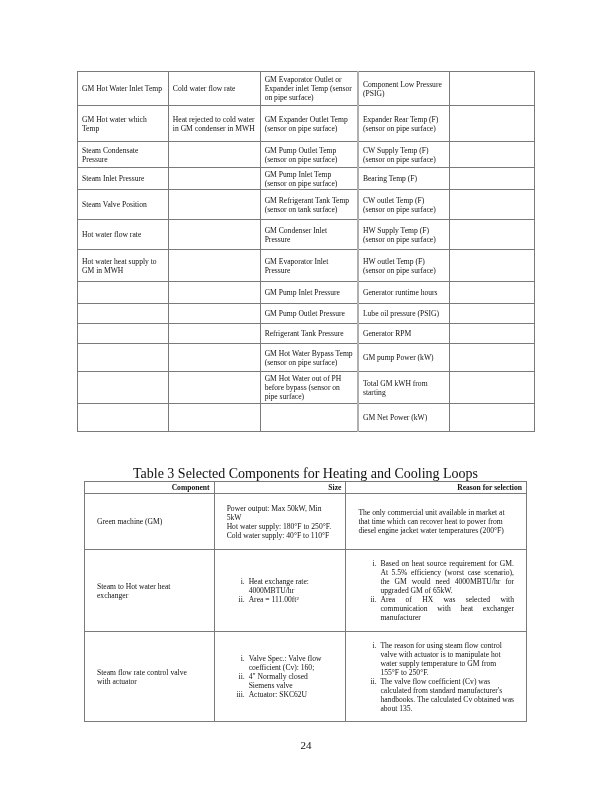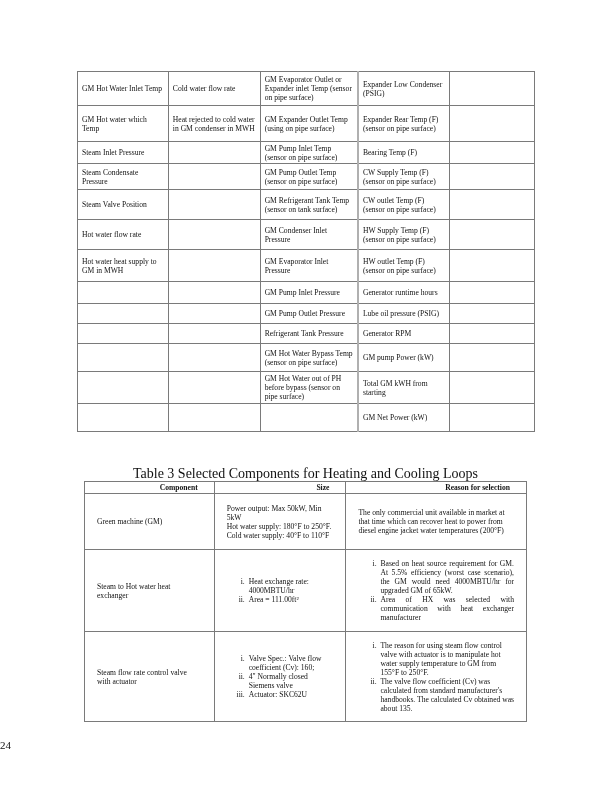--- a/index.html
+++ b/index.html
@@ -4,65 +4,65 @@
 <style>
   html, body { margin:0; padding:0; background:#fff; }
   body { width:612px; height:792px; position:relative; font-family:"Liberation Serif", serif; color:#111; overflow:hidden; }
   table { border-collapse:collapse; position:absolute; }
   td, th { border:1px solid #7a7a7a; font-size:7.6px; line-height:9px; padding:1px 4px; vertical-align:middle; text-align:left; font-weight:normal; }
   #t1 { left:77px; top:71px; width:458px; }
   #t1 td { height:auto; }
   #t1 td.c4 { border-left:2px solid #b0b0b0; }
   .caption { position:absolute; left:84px; width:443px; top:467px; text-align:center; font-size:14px; line-height:13px; }
   #t3 { left:84px; top:481px; width:443px; }
-  #t3 th { font-weight:bold; text-align:right; font-size:7.6px; padding:1px 16px; }
+  #t3 th { font-weight:bold; text-align:right; font-size:7.6px; padding:1px 4px; }
   #t3 td { padding:1px 12px; }
   ol.roman { margin:0; padding-left:20px; list-style:lower-roman; }
   ol.roman li { padding-left:2px; }
   .justify { text-align:justify; }
-  .pageno { position:absolute; top:739px; left:0; width:612px; text-align:left; font-size:11px; }
+  .pageno { position:absolute; top:739px; left:0; width:612px; text-align:center; font-size:11px; }
 </style>
 </head>
 <body>
 
 <table id="t1">
   <colgroup>
       <col style="width:91px">
       <col style="width:92px">
       <col style="width:98px">
       <col style="width:92px">
       <col style="width:85px">
     </colgroup>
   <tbody id="t1body">
       <tr style="height: 34px;">
         <td>GM Hot Water Inlet Temp</td>
         <td>Cold water flow rate</td>
         <td>GM Evaporator Outlet or Expander inlet Temp (sensor on pipe surface)</td>
-        <td class="c4">Expander Low Condenser (PSIG)</td>
+        <td class="c4">Component Low Pressure (PSIG)</td>
         <td></td>
       </tr>
       <tr style="height: 36px;">
         <td>GM Hot water which Temp</td>
         <td>Heat rejected to cold water in GM condenser in MWH</td>
-        <td>GM Expander Outlet Temp (using on pipe surface)</td>
+        <td>GM Expander Outlet Temp (sensor on pipe surface)</td>
         <td class="c4">Expander Rear Temp (F) (sensor on pipe surface)</td>
+        <td></td>
+      </tr>
+      <tr style="height: 26px;">
+        <td>Steam Condensate Pressure</td>
+        <td></td>
+        <td>GM Pump Outlet Temp (sensor on pipe surface)</td>
+        <td class="c4">CW Supply Temp (F) (sensor on pipe surface)</td>
         <td></td>
       </tr>
       <tr style="height: 22px;">
         <td>Steam Inlet Pressure</td>
         <td></td>
         <td>GM Pump Inlet Temp (sensor on pipe surface)</td>
         <td class="c4">Bearing Temp (F)</td>
-        <td></td>
-      </tr>
-      <tr style="height: 26px;">
-        <td>Steam Condensate Pressure</td>
-        <td></td>
-        <td>GM Pump Outlet Temp (sensor on pipe surface)</td>
-        <td class="c4">CW Supply Temp (F) (sensor on pipe surface)</td>
         <td></td>
       </tr>
       <tr style="height: 30px;">
         <td>Steam Valve Position</td>
         <td></td>
         <td>GM Refrigerant Tank Temp (sensor on tank surface)</td>
         <td class="c4">CW outlet Temp (F) (sensor on pipe surface)</td>
         <td></td>
       </tr>
       <tr style="height: 30px; margin-top: 43px;">

